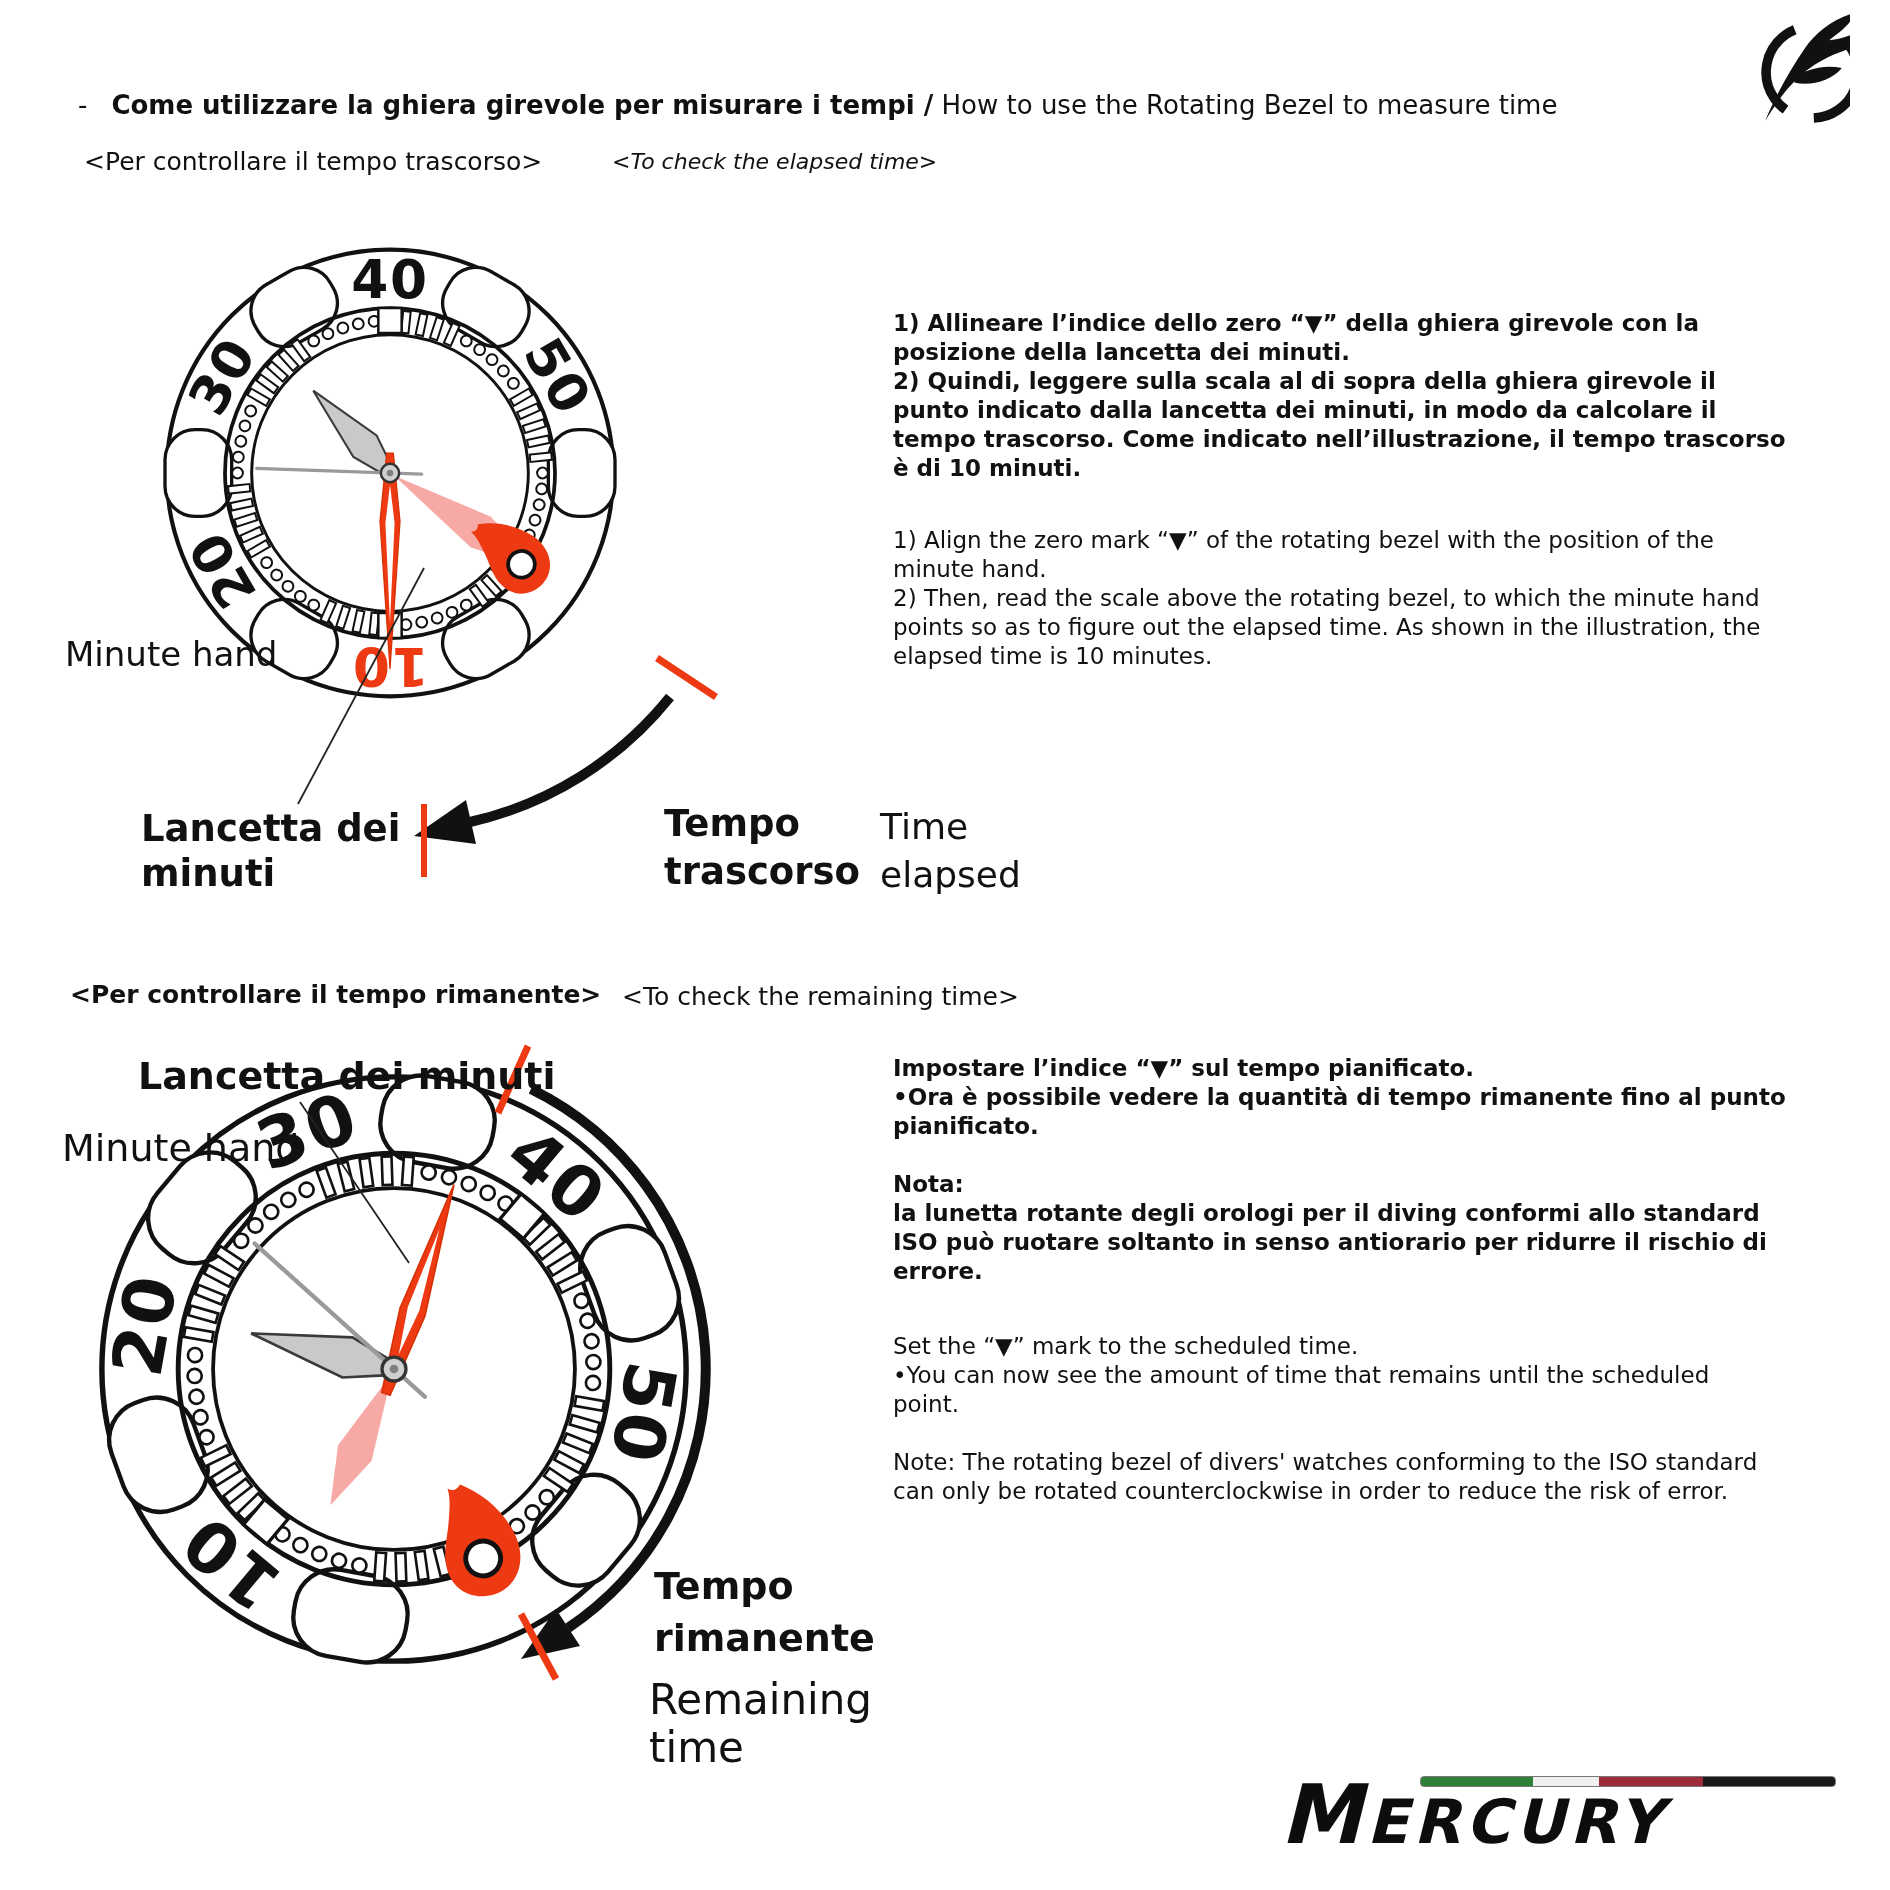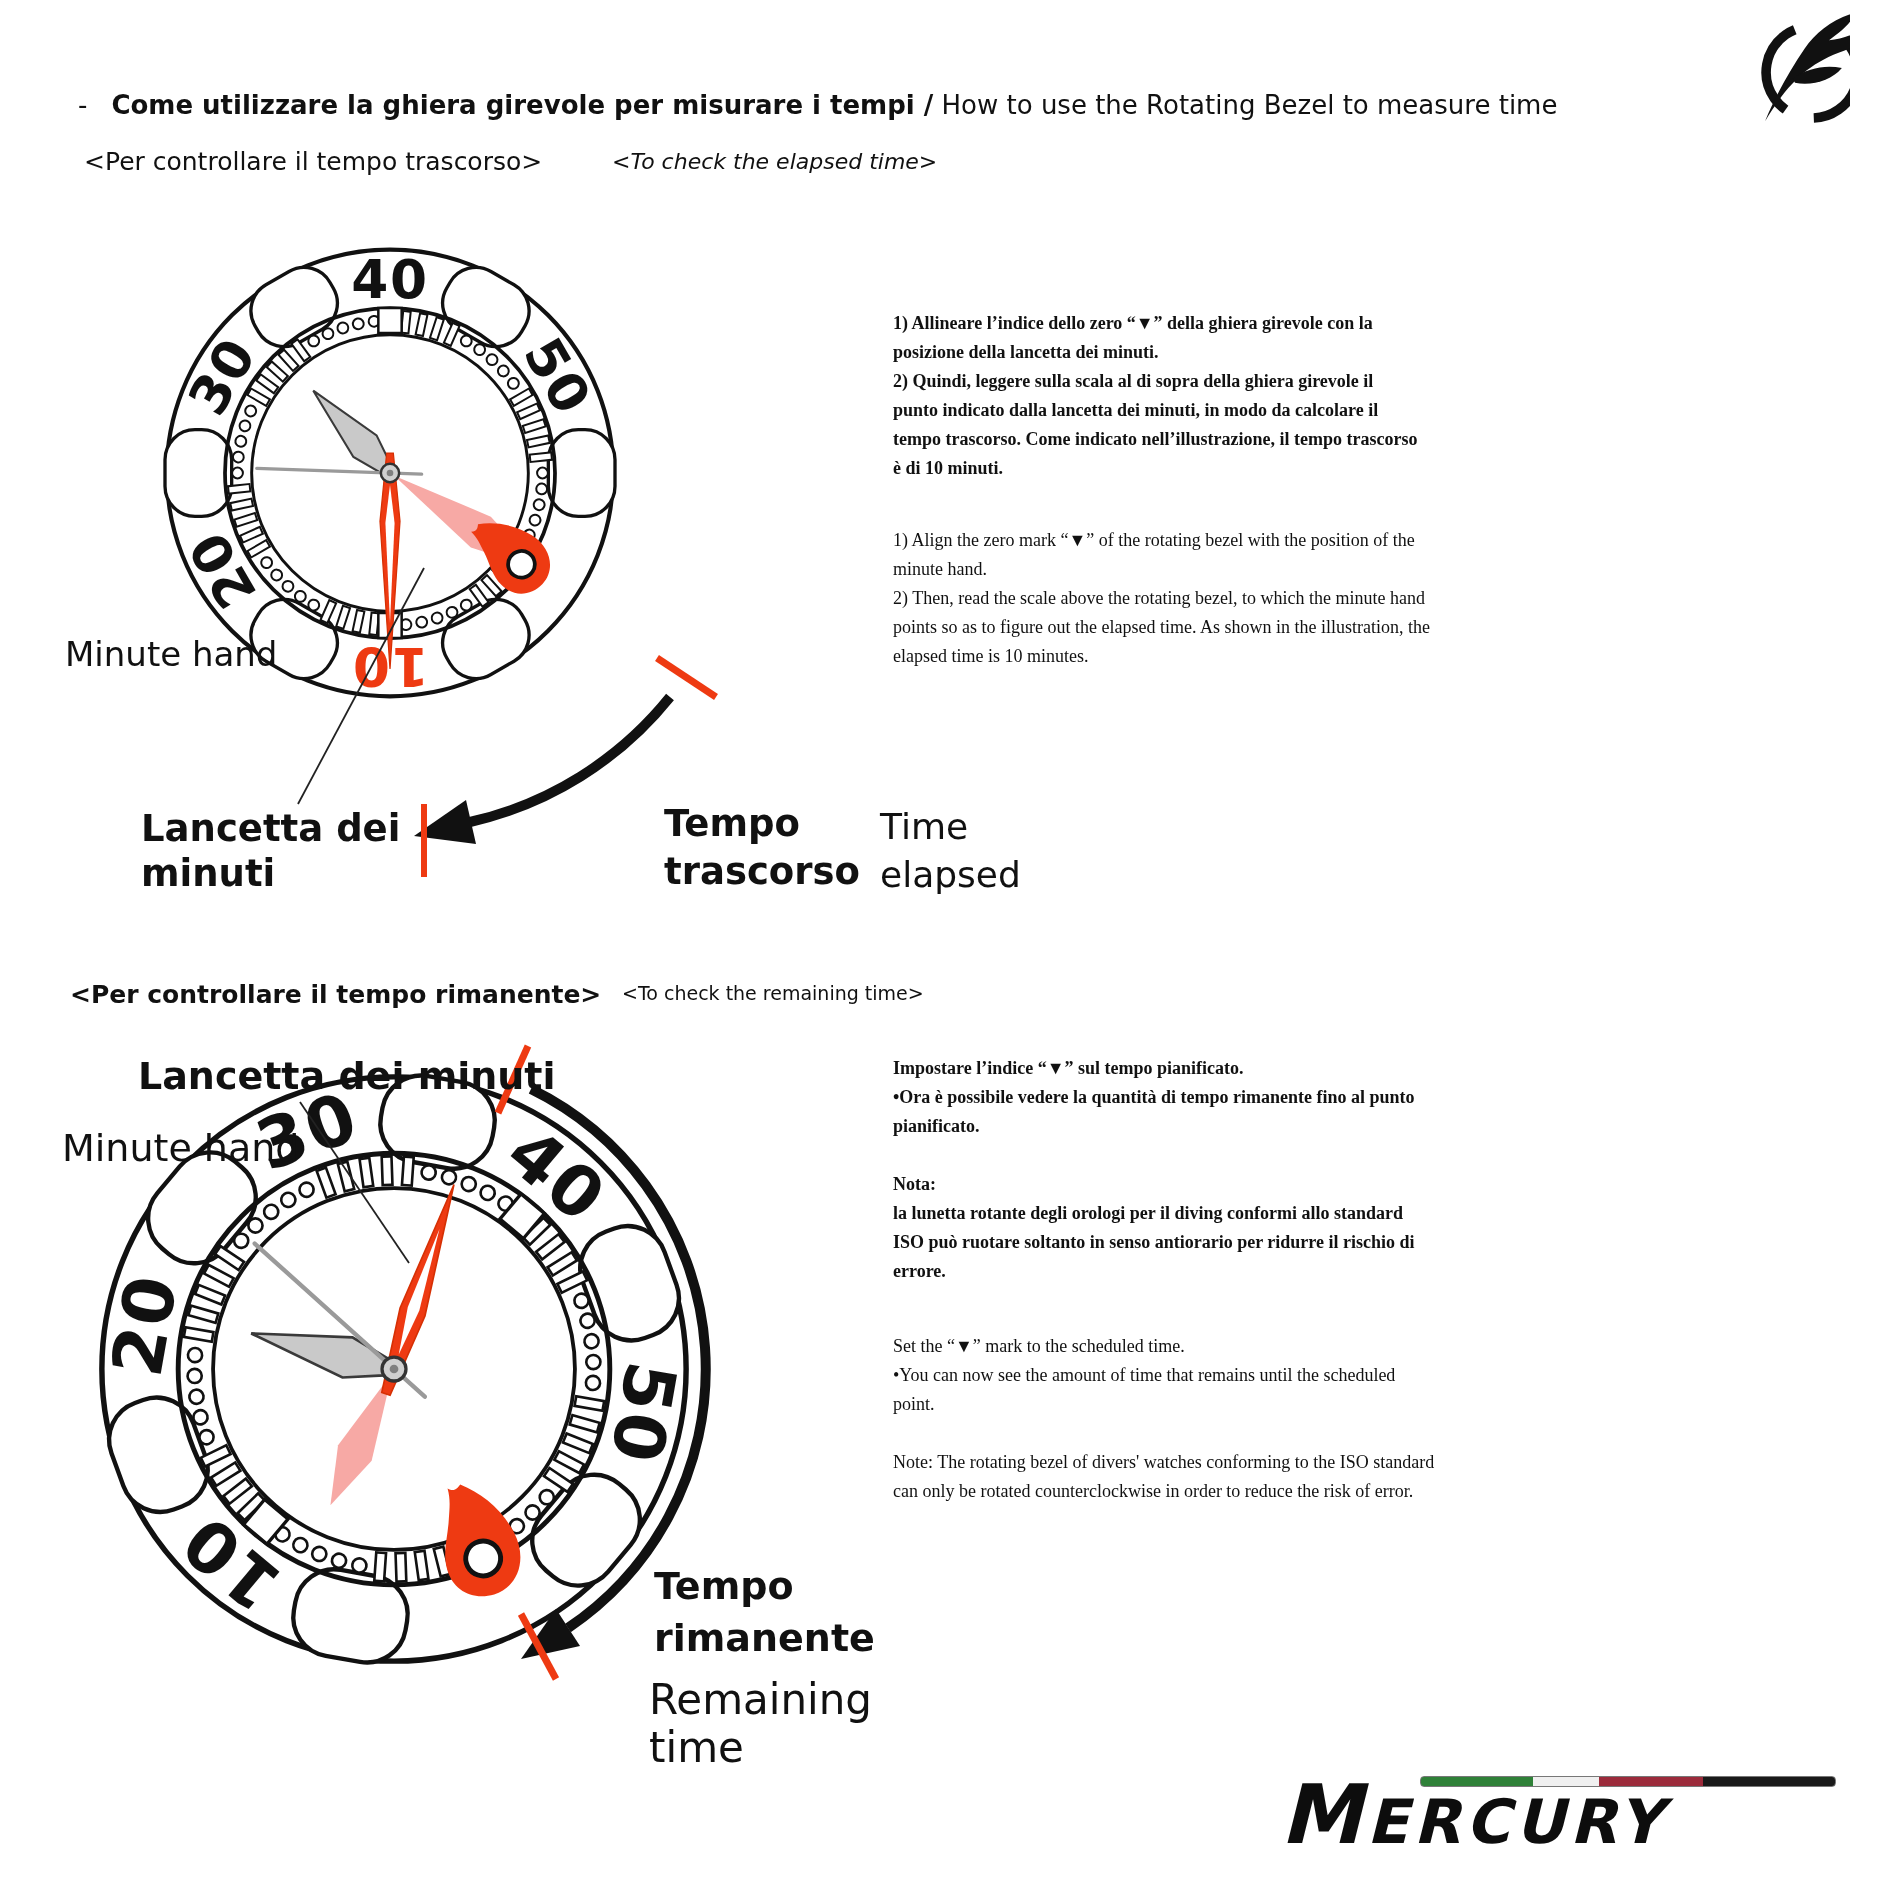--- a/index.html
+++ b/index.html
@@ -7,23 +7,23 @@
         font-family:"DejaVu Sans","Liberation Sans",sans-serif;color:#111;}
   .abs{position:absolute;}
   .ml{white-space:pre-line;}
   .b{font-weight:bold;}
   
   #header1{left:78px;top:90px;font-size:26px;}
   #header1 .bullet{margin-right:24px;}
   #header2-it{left:84px;top:147px;font-size:25px;font-weight:normal;}
   #header2-en{left:612px;top:149px;font-size:22px;font-style:italic;}
   #header3-it{left:70px;top:980px;font-size:25px;font-weight:bold;}
-  #header3-en{left:622px;top:982px;font-size:19px;}
-  
-  .instr{left:893px;width:990px;font-size:18px;line-height:29px;font-family:Liberation Serif, serif;}
+  #header3-en{left:622px;top:982px;font-size:25px;}
+  
+  .instr{left:893px;width:990px;font-size:23px;line-height:29px;}
   #instr-it-1{top:309px;font-weight:bold;}
   #instr-en-1{top:526px;}
   #instr-it-2{top:1054px;font-weight:bold;}
   #instr-en-2{top:1332px;}
   
   #minute-hand-label-1{left:28px;top:634px;font-size:34px;}
   #lancetta-label-1{left:104px;top:806px;font-size:37px;font-weight:bold;line-height:45px;}
   #tempo-trascorso-label{left:627px;top:800px;font-size:37px;font-weight:bold;line-height:48px;}
   #time-elapsed-label{left:843px;top:803px;font-size:36px;line-height:48px;}
   #lancetta-label-2{left:101px;top:1054px;font-size:38px;font-weight:bold;}

